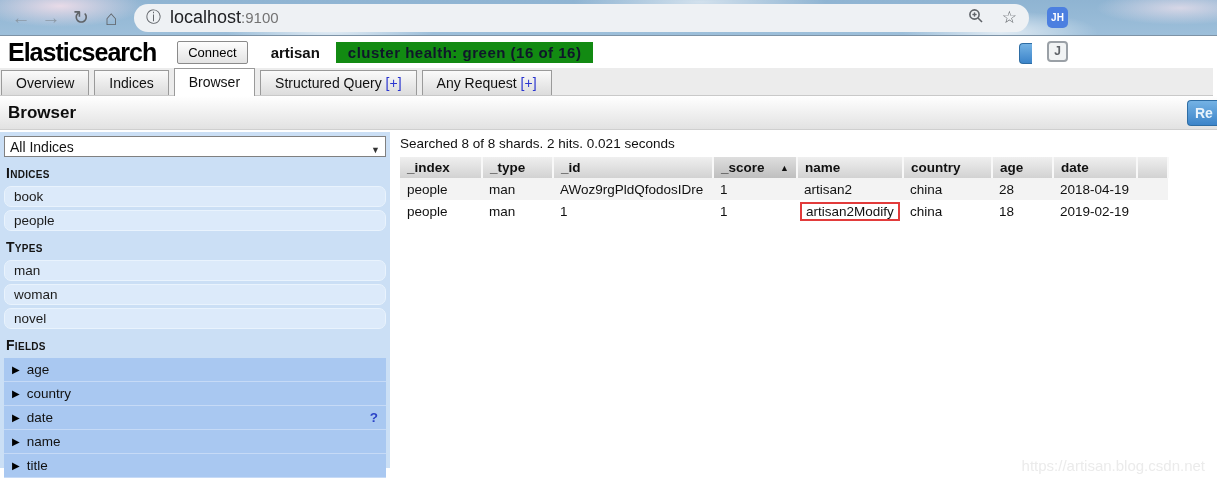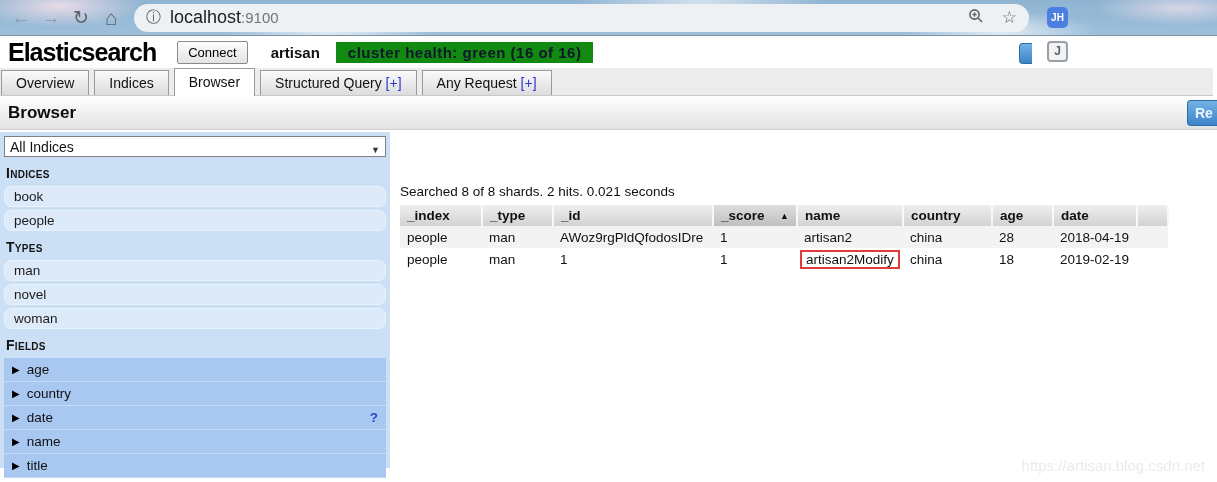--- a/index.html
+++ b/index.html
@@ -76,21 +76,21 @@
     margin:8px 2px 5px 2px; color:#141414; }
   .pill { background:#dceafa; border:1px solid #e9f3fd; border-radius:7px; padding:2px 9px;
     margin:0 0 3px 0; font-size:13.5px; color:#1b1b1b; cursor:pointer; }
   .field-list { margin-top:2px; }
   .field-row { background:#a9c8f1; border-bottom:1px solid #c6daf6; padding:4px 8px 4px 8px;
     display:flex; align-items:center; cursor:pointer; font-size:13.5px; }
   .field-row .tri { font-size:10px; margin-right:7px; color:#000; }
   .field-row .help { margin-left:auto; color:#2b43c7; font-weight:bold; }
 
   
-  .main { position:absolute; left:400px; top:136px; width:810px;margin-top:48px; }
+  .main { position:absolute; left:400px; top:136px; width:810px; }
   .summary { font-size:13.5px; margin-bottom:6px; color:#101010; }
   table.results { border-collapse:collapse; table-layout:fixed; }
   .results th { background:linear-gradient(#efefef,#d2d2d2); font-size:13.5px; font-weight:bold;
     text-align:left; padding:3px 7px; border-right:2px solid #f8f8f8; height:20px; cursor:pointer; white-space:nowrap; }
   .results th.sorted { background:linear-gradient(#dedede,#bfbfbf); }
   .results th .sort { float:right; font-size:9px; margin-top:3px; }
   .results td { font-size:13.5px; padding:3px 7px; height:22px; white-space:nowrap; overflow:visible; }
   .results tr.odd td { background:#f3f3f3; }
   .redbox { display:inline-block; border:2px solid #e23b3b; padding:0 4px; margin:-3px -4px; }
 
@@ -168,22 +168,22 @@
     <span>All Indices</span>
     <span class="arr">▼</span>
   </div>
 
   <div class="side-head">Indices</div>
   <div class="pill">book</div>
   <div class="pill">people</div>
 
   <div class="side-head">Types</div>
   <div class="pill">man</div>
+  <div class="pill">woman</div>
   <div class="pill">novel</div>
-  <div class="pill">woman</div>
 
   <div class="side-head">Fields</div>
   <div class="field-list">
     <div class="field-row">
       <span class="tri">▶</span>
       <span>age</span>
     </div>
     <div class="field-row">
       <span class="tri">▶</span>
       <span>country</span>

